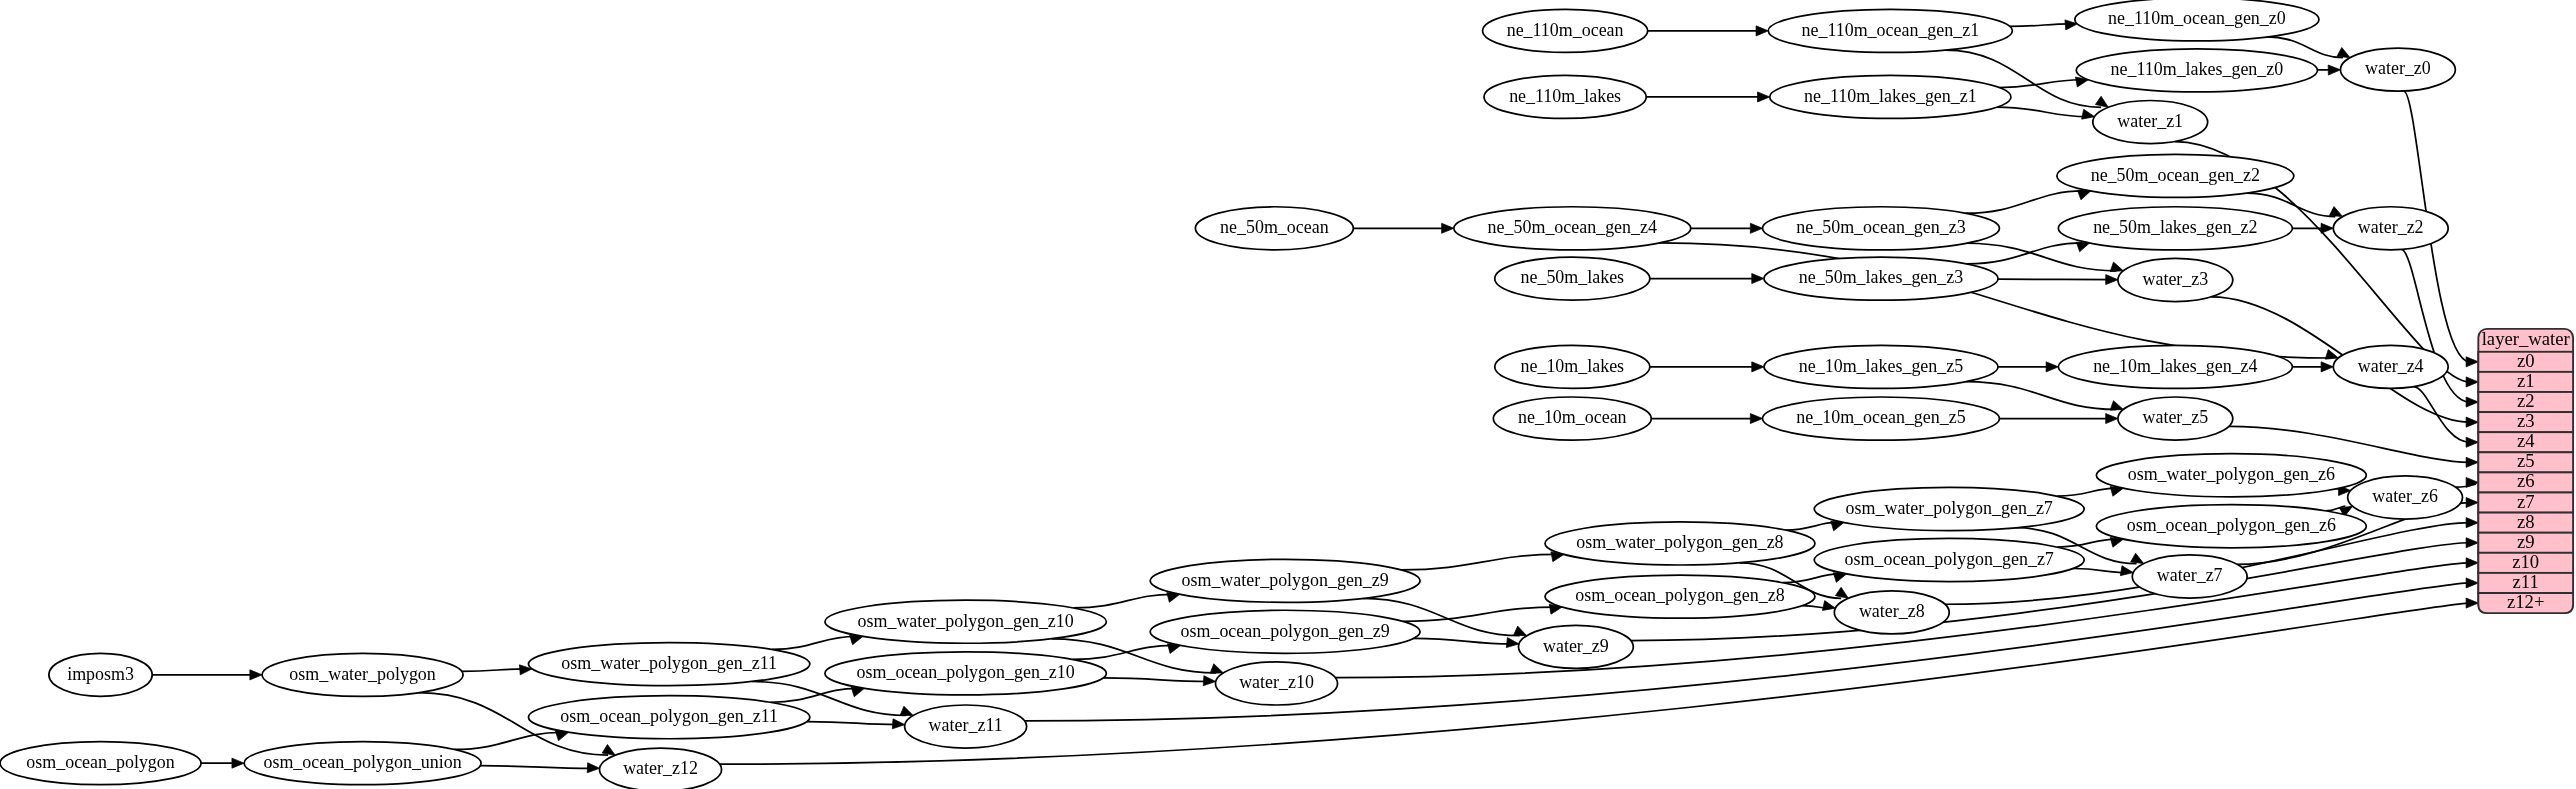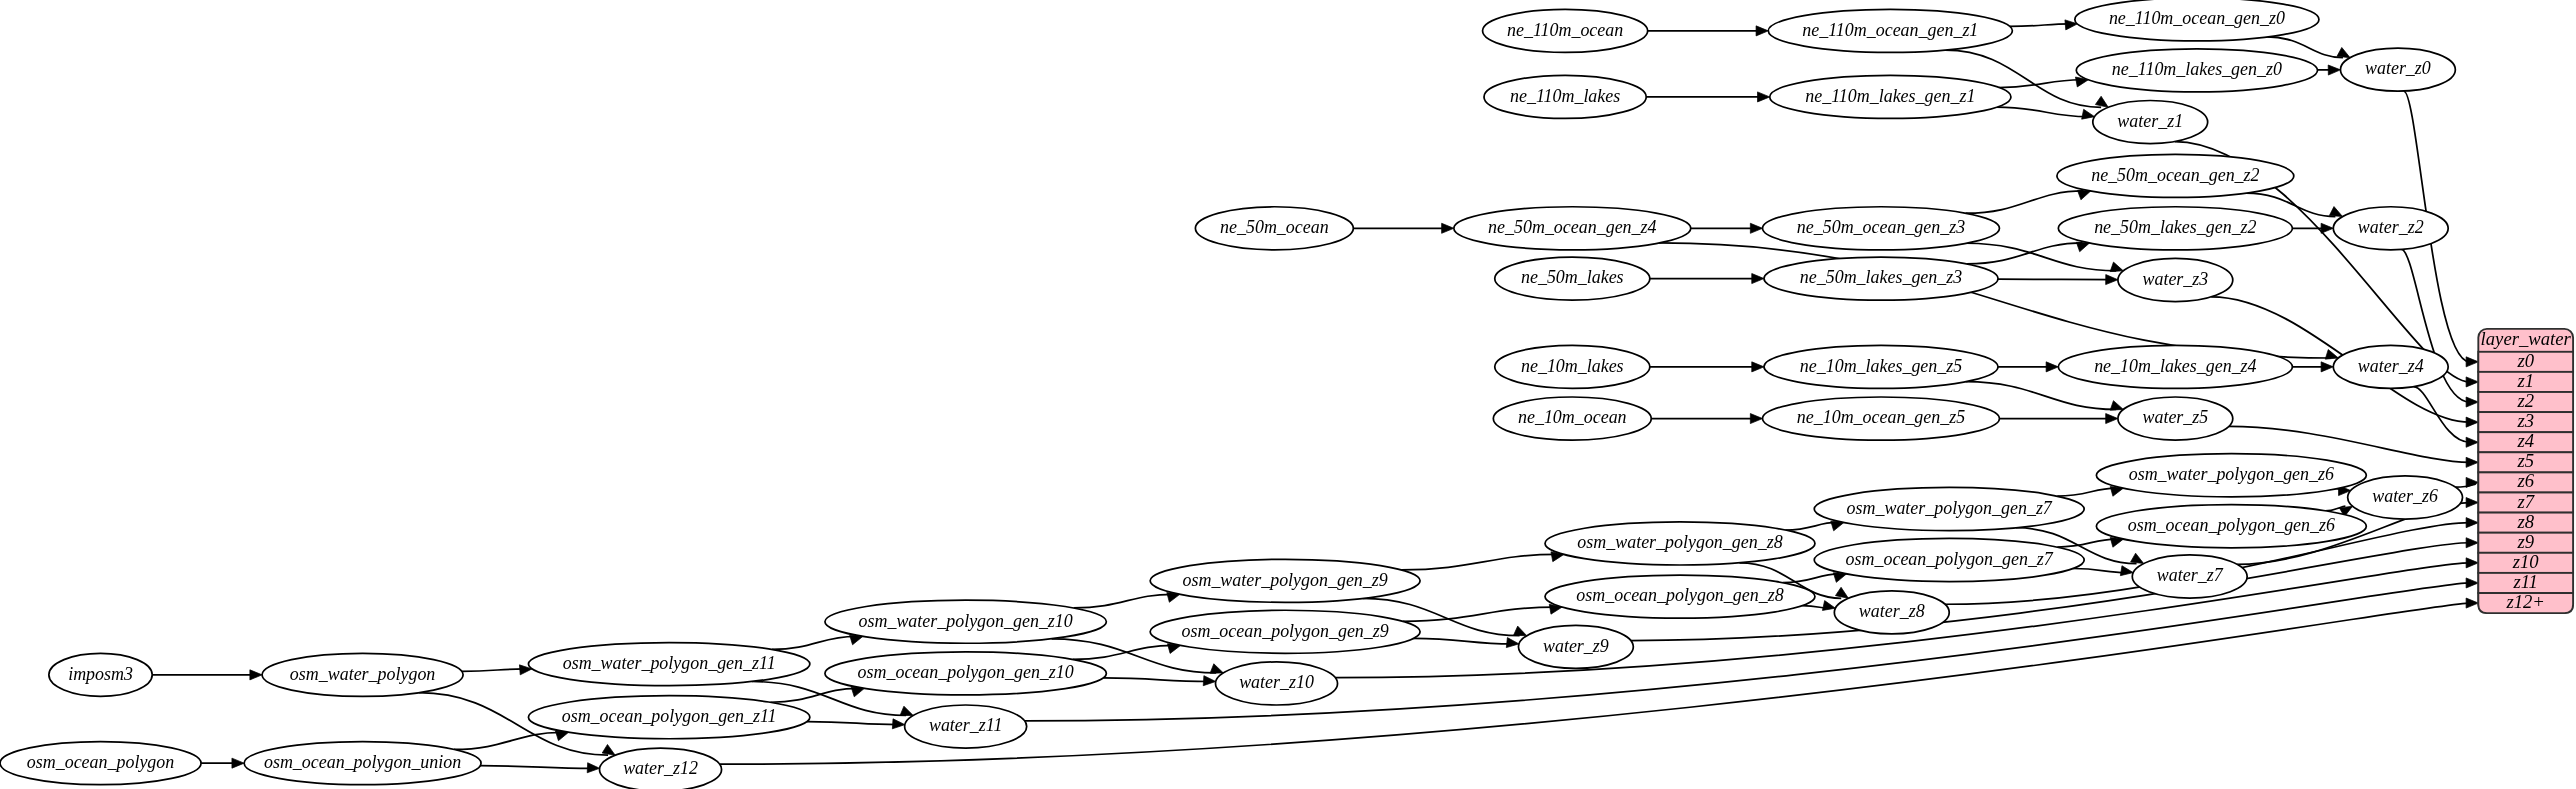--- a/index.html
+++ b/index.html
@@ -1,17 +1,17 @@
 <!DOCTYPE html>
 <html style="font-size:11.5px"><head>
 <meta charset="utf-8">
 <style>
   html,body{margin:0;padding:0;background:#ffffff;}
   #stage{position:relative;width:2576px;height:789px;background:#ffffff;
-         font-family:"Liberation Serif","DejaVu Serif",serif;overflow:hidden;font-style:italic;}
+         font-family:"Liberation Serif","DejaVu Serif",serif;overflow:hidden;}
   svg{position:absolute;left:0;top:0;width:2576px;height:789px;}
   .node-ell{fill:#ffffff;stroke:#000000;stroke-width:2.4;}
   .node-lbl{font-family:"Liberation Serif","DejaVu Serif",serif;font-size:25px;
             fill:#000000;text-anchor:middle;dominant-baseline:middle;}
   .edge{fill:none;stroke:#000000;stroke-width:2.4;}
   .arrow{fill:#000000;stroke:#000000;stroke-width:1;}
   .rec-cell{fill:#ffc0cb;stroke:#2f2f2f;stroke-width:2.6;}
   .rec-lbl{font-family:"Liberation Serif","DejaVu Serif",serif;font-size:26px;
            fill:#000000;text-anchor:middle;dominant-baseline:middle;}
 </style>

